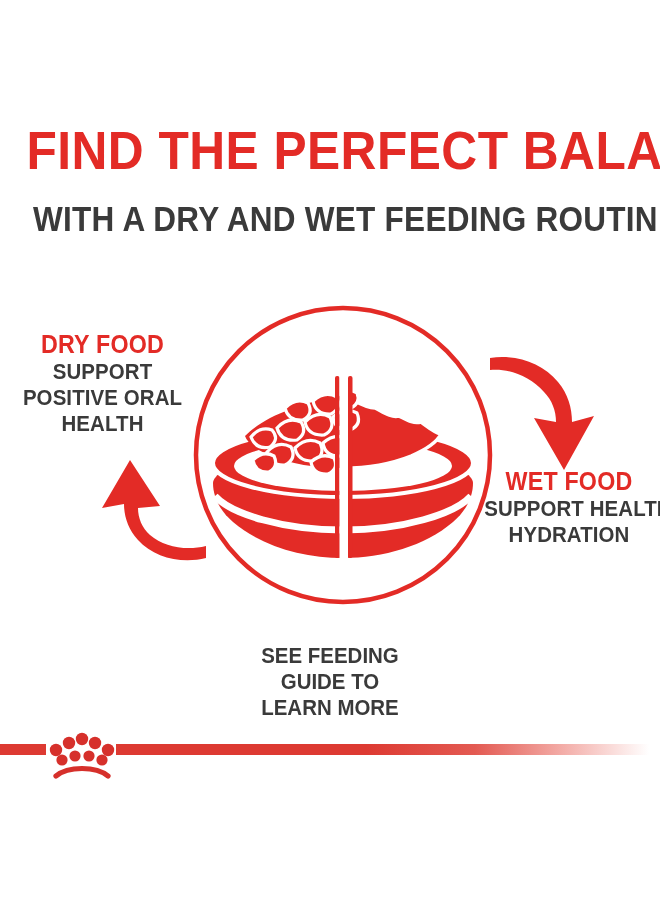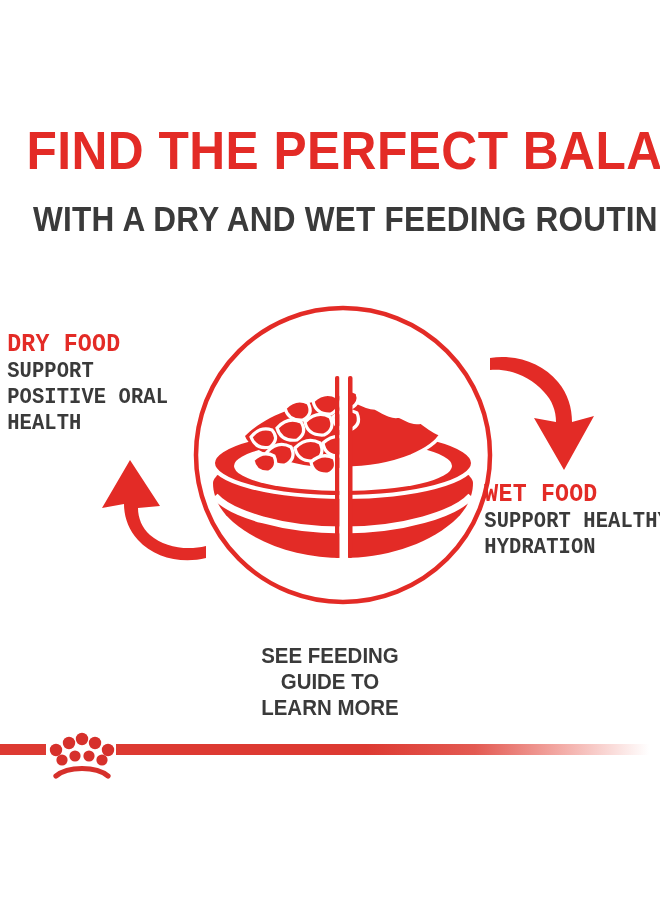--- a/index.html
+++ b/index.html
@@ -44,21 +44,21 @@
     line-height: 38px;
     font-weight: 700;
     letter-spacing: 0.3px;
     transform: scaleX(0.90);
     white-space: nowrap;
   }
 
   
   .side-block {
     position: absolute;
-    font-family: Liberation Mono, monospace;
+    text-align: center;
   }
   .side-block .title {
     color: #E32B26;
     font-size: 25px;
     line-height: 29px;
     font-weight: 700;
     letter-spacing: 0.2px;
     transform: scaleX(0.93);
     white-space: nowrap;
   }
@@ -72,21 +72,21 @@
   }
   .side-block .desc div { white-space: nowrap; }
 
   #dry-block {
     left: 0px;
     top: 330px;
     width: 205px;
   }
   #wet-block {
     left: 478px;
-    top: 480px;
+    top: 467px;
     width: 182px;
   }
 
   
   #see-guide {
     position: absolute;
     left: 0;
     top: 643px;
     width: 660px;
     text-align: center;

